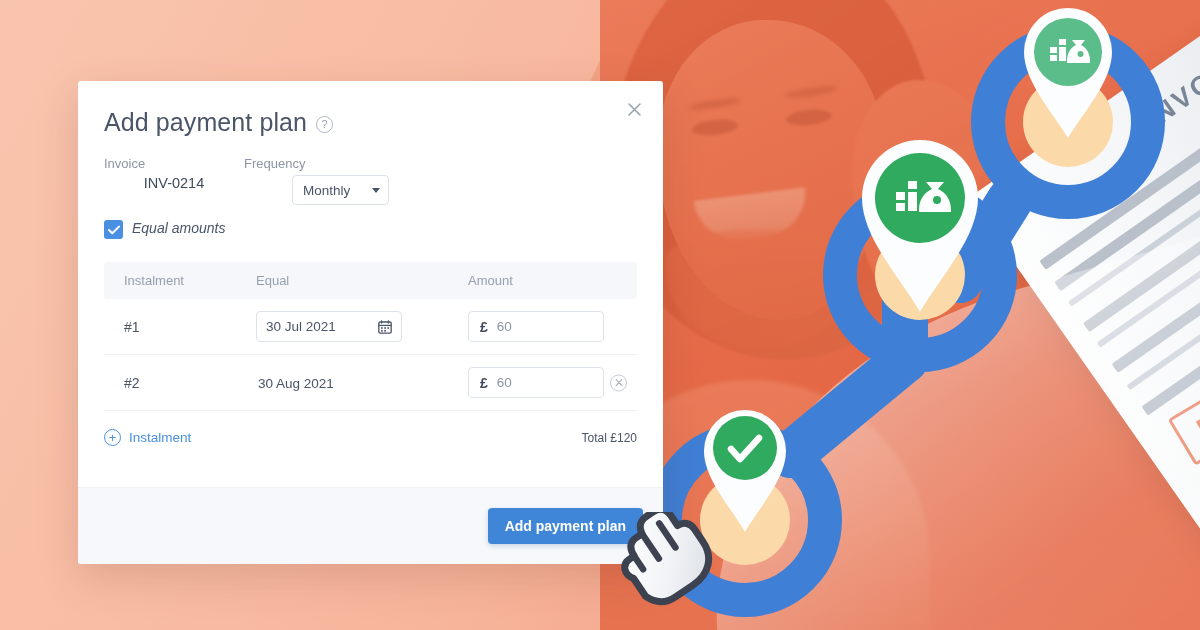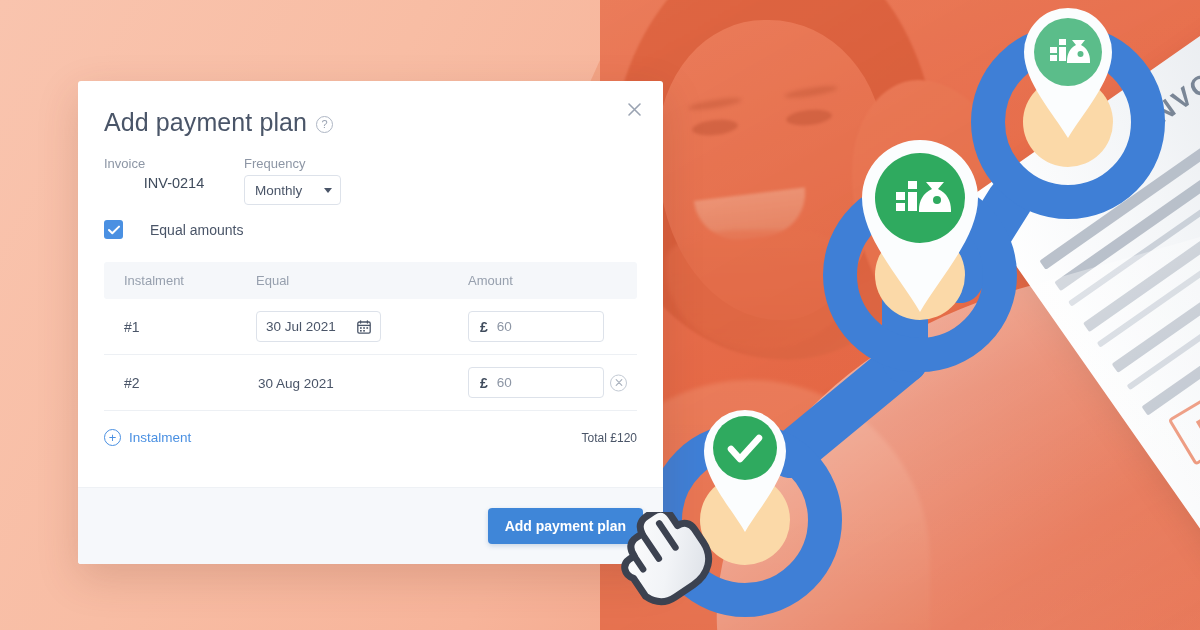--- a/index.html
+++ b/index.html
@@ -194,30 +194,30 @@
   }
   .fld-label { font-size: 13px; color: #8d96a5; margin-bottom: 4px; }
   .fld-value { font-size: 14.5px; color: #3f4b5c; text-align: center; }
 
   .select-box {
     display: inline-flex; align-items: center; justify-content: space-between;
     width: 97px; height: 30px;
     border: 1px solid #dde2ea; border-radius: 4px;
     padding: 0 8px 0 10px;
     font-size: 13.5px; color: #4a5568;
-    background: #fff; cursor: pointer;
+    background: #fff; cursor: pointer; margin-left: 48px;
   }
   .caret {
     width: 0; height: 0;
     border-left: 4.5px solid transparent;
     border-right: 4.5px solid transparent;
     border-top: 5.5px solid #4a5568;
   }
 
-  .check-row { display: flex; align-items: center; gap: 27px; }
+  .check-row { display: flex; align-items: flex-start; gap: 9px; font-style: italic; }
   .checkbox {
     width: 19px; height: 19px; border-radius: 3px;
     background: #4a90e2;
     display: flex; align-items: center; justify-content: center;
     cursor: pointer;
   }
   .check-label { font-size: 14px; color: #4a5568; }
 
   
   table.inst { width: 100%; border-collapse: collapse; margin-top: 22px; }
@@ -233,21 +233,21 @@
     border-bottom: 1px solid #edf0f4;
     font-size: 14px; color: #4a5568;
     vertical-align: middle;
   }
   table.inst tbody tr:last-child td { border-bottom: 1px solid #edf0f4; }
   .col-inst { width: 132px; }
   .col-date { width: 212px; }
 
   .date-input {
     display: inline-flex; align-items: center; justify-content: space-between;
-    width: 125px; height: 31px;
+    width: 146px; height: 31px;
     border: 1px solid #dde2ea; border-radius: 4px;
     padding: 0 9px; font-size: 13.5px; color: #4a5568;
     background: #fff;
   }
   .date-plain { font-size: 13.5px; color: #4a5568; padding-left: 2px; }
 
   .amount-cell { position: relative; }
   .amount-input {
     display: inline-flex; align-items: center; gap: 9px;
     width: 136px; height: 31px;

